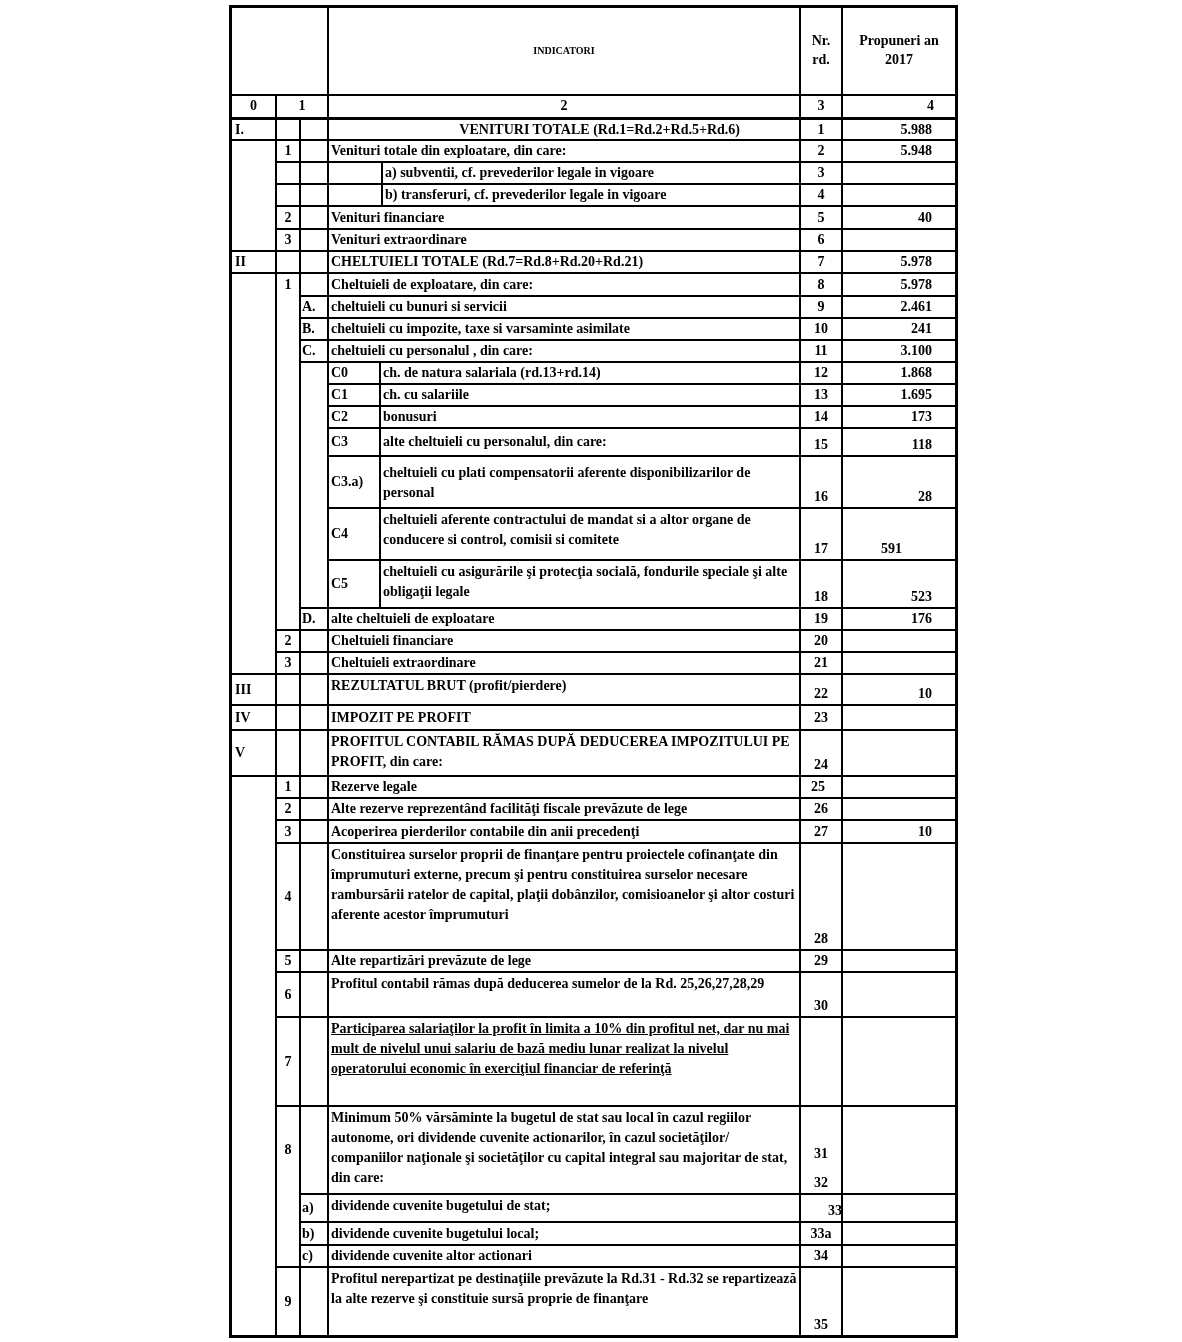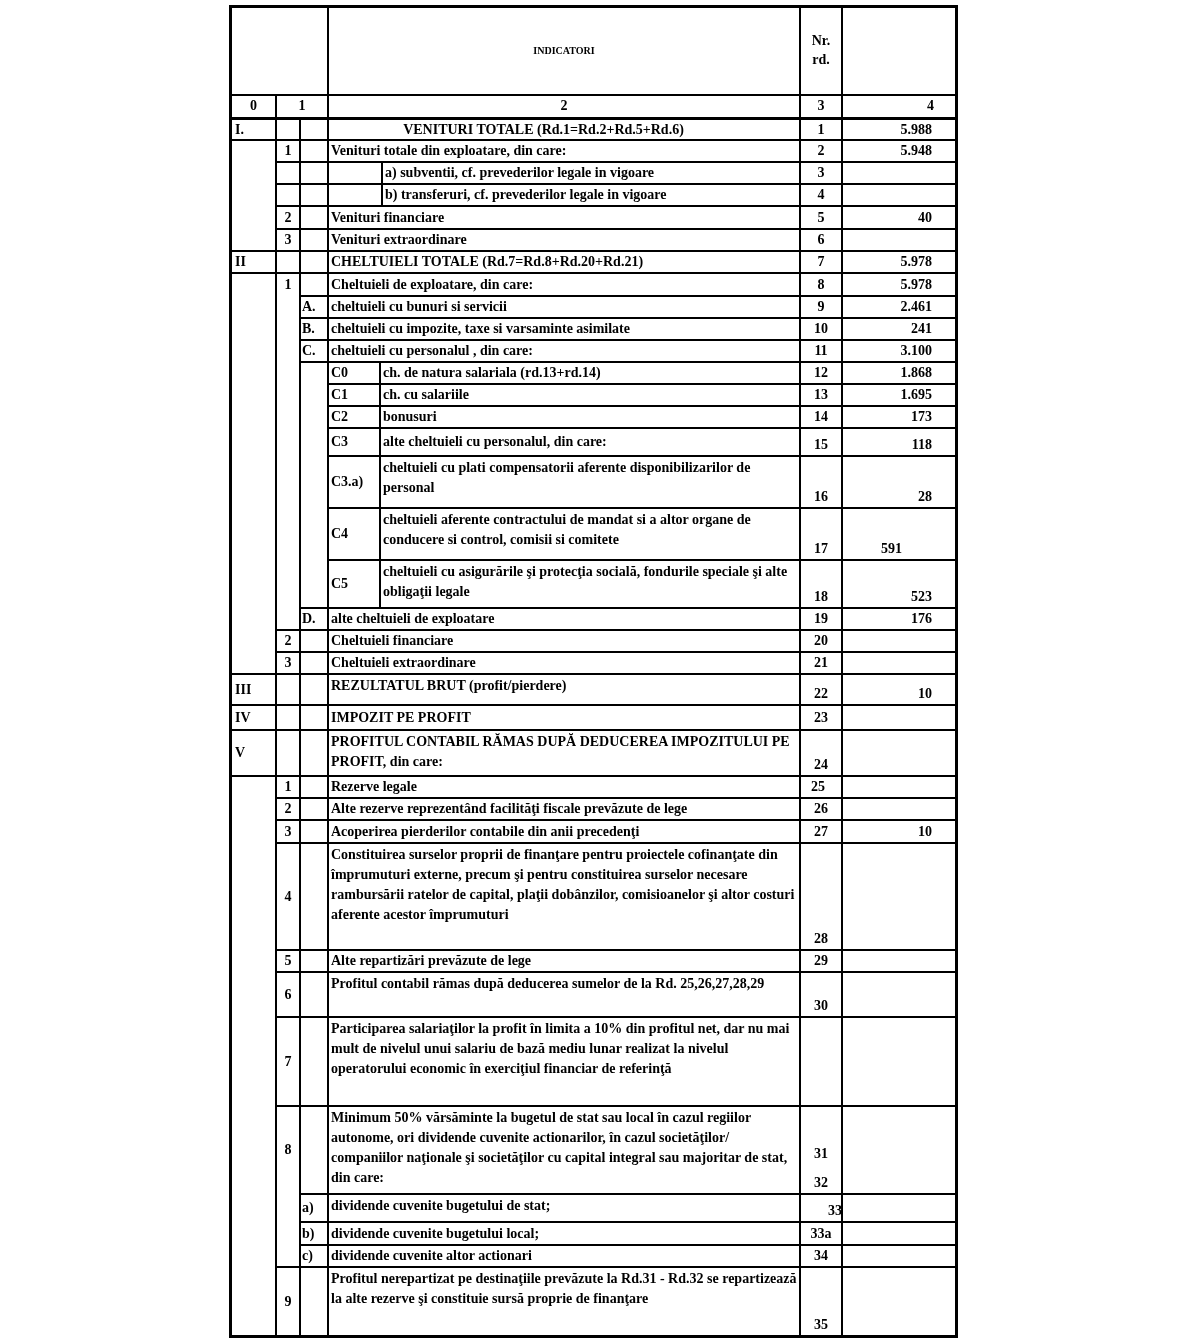--- a/index.html
+++ b/index.html
@@ -26,37 +26,43 @@
 <body>
 
 <div id="sheet">
   <div class="hdr-title">INDICATORI</div>
   <div class="hdr-nr">
     <div>
       <div>Nr.</div>
       <div>rd.</div>
     </div>
   </div>
+  <div class="hdr-prop">
+    <div>
+      <div>Propuneri  an</div>
+      <div>2017</div>
+    </div>
+  </div>
   <div class="colnum" style="left:231px;width:45px;">0</div>
   <div class="colnum" style="left:276px;width:52px;">1</div>
   <div class="colnum" style="left:328px;width:472px;">2</div>
   <div class="colnum" style="left:800px;width:42px;">3</div>
   <div class="colnum" style="left:842px;width:114px;justify-content:flex-end;padding-right:22px;box-sizing:border-box;">4</div>
   <div id="rows">
       <div></div>
       <div class="cell" style="left: 231px; top: 120px; width: 45px; height: 20px; padding-left: 4px; padding-right: 0px; display: flex; align-items: center; justify-content: flex-start;">
         <span>I.</span>
       </div>
       <div class="cell" style="left: 276px; top: 120px; width: 24px; height: 20px; padding-left: 0px; padding-right: 0px; display: flex; align-items: center; justify-content: center;">
         <span></span>
       </div>
       <div class="cell" style="left: 300px; top: 120px; width: 28px; height: 20px; padding-left: 2px; padding-right: 0px; display: flex; align-items: center; justify-content: flex-start;">
         <span></span>
       </div>
-      <div class="cell" style="left: 328px; top: 120px; width: 414px; height: 20px; padding-left: 19px; padding-right: 2px; display: flex; align-items: center; justify-content: center; line-height: 20px;">
+      <div class="cell" style="left: 328px; top: 120px; width: 414px; height: 20px; padding-left: 19px; padding-right: 2px; display: flex; align-items: center; justify-content: flex-end; line-height: 20px;">
         <span>VENITURI TOTALE  (Rd.1=Rd.2+Rd.5+Rd.6)</span>
       </div>
       <div class="cell" style="left: 800px; top: 120px; width: 42px; height: 20px; padding-left: 0px; padding-right: 0px; display: flex; align-items: center; justify-content: center;">
         <span>1</span>
       </div>
       <div class="cell" style="left: 842px; top: 120px; width: 114px; height: 20px; padding-left: 0px; padding-right: 24px; display: flex; align-items: flex-start; justify-content: flex-end;">
         <span>5.988</span>
       </div>
       <div></div>
       <div class="cell" style="left: 231px; top: 140px; width: 45px; height: 22px; padding-left: 4px; padding-right: 0px; display: flex; align-items: center; justify-content: flex-start;">
@@ -342,21 +348,21 @@
       </div>
       <div class="cell" style="left: 276px; top: 456px; width: 24px; height: 52px; padding-left: 0px; padding-right: 0px; display: flex; align-items: center; justify-content: center;">
         <span></span>
       </div>
       <div class="cell" style="left: 300px; top: 456px; width: 28px; height: 52px; padding-left: 2px; padding-right: 0px; display: flex; align-items: center; justify-content: flex-start;">
         <span></span>
       </div>
       <div class="cell" style="left: 328px; top: 456px; width: 52px; height: 52px; padding-left: 3px; padding-right: 0px; display: flex; align-items: center; justify-content: flex-start;">
         <span>C3.a)</span>
       </div>
-      <div class="cell wrap" style="left: 380px; top: 456px; width: 420px; height: 52px; padding-left: 3px; padding-right: 2px; display: flex; align-items: flex-start; justify-content: flex-start; line-height: 20px; padding-top: 2px; border-radius: 13px;">
+      <div class="cell wrap" style="left: 380px; top: 456px; width: 420px; height: 52px; padding-left: 3px; padding-right: 2px; display: flex; align-items: center; justify-content: flex-start; line-height: 20px; padding-top: 2px; border-radius: 13px;">
         <span> cheltuieli cu plati compensatorii aferente disponibilizarilor de personal</span>
       </div>
       <div class="cell" style="left: 800px; top: 456px; width: 42px; height: 52px; padding-left: 0px; padding-right: 0px; display: flex; align-items: flex-end; justify-content: center; padding-bottom: 1px;">
         <span>16</span>
       </div>
       <div class="cell" style="left: 842px; top: 456px; width: 114px; height: 52px; padding-left: 0px; padding-right: 24px; display: flex; align-items: flex-end; justify-content: flex-end; padding-bottom: 1px;">
         <span>28</span>
       </div>
       <div></div>
       <div class="cell" style="left: 231px; top: 508px; width: 45px; height: 52px; padding-left: 4px; padding-right: 0px; display: flex; align-items: center; justify-content: flex-start;">
@@ -633,21 +639,21 @@
       <div></div>
       <div class="cell" style="left: 231px; top: 1017px; width: 45px; height: 89px; padding-left: 4px; padding-right: 0px; display: flex; align-items: center; justify-content: flex-start;">
         <span></span>
       </div>
       <div class="cell" style="left: 276px; top: 1017px; width: 24px; height: 89px; padding-left: 0px; padding-right: 0px; display: flex; align-items: center; justify-content: center;">
         <span>7</span>
       </div>
       <div class="cell" style="left: 300px; top: 1017px; width: 28px; height: 89px; padding-left: 2px; padding-right: 0px; display: flex; align-items: center; justify-content: flex-start;">
         <span></span>
       </div>
-      <div class="cell wrap" style="left: 328px; top: 1017px; width: 472px; height: 89px; padding-left: 3px; padding-right: 2px; display: flex; align-items: flex-start; justify-content: flex-start; line-height: 20px; padding-top: 2px;">
+      <div class="cell wrap" style="left: 328px; top: 1017px; width: 472px; height: 89px; padding-left: 3px; padding-right: 2px; display: flex; align-items: flex-start; justify-content: flex-start; line-height: 20px; padding-top: 2px; text-decoration: underline;">
         <span>Participarea salariaţilor la profit în limita a 10% din profitul net, dar nu mai mult de nivelul unui salariu de bază mediu lunar realizat la nivelul operatorului economic în exerciţiul  financiar de referinţă</span>
       </div>
       <div class="cell" style="left: 800px; top: 1076px; width: 42px; height: 89px; padding-left: 0px; padding-right: 0px; display: flex; align-items: flex-end; justify-content: center; padding-bottom: 1px;">
         <span>31</span>
       </div>
       <div class="cell" style="left: 842px; top: 1017px; width: 114px; height: 89px; padding-left: 0px; padding-right: 24px; display: flex; align-items: flex-end; justify-content: flex-end; padding-bottom: 1px;">
         <span></span>
       </div>
       <div></div>
       <div class="cell" style="left: 231px; top: 1106px; width: 45px; height: 88px; padding-left: 4px; padding-right: 0px; display: flex; align-items: center; justify-content: flex-start;">

